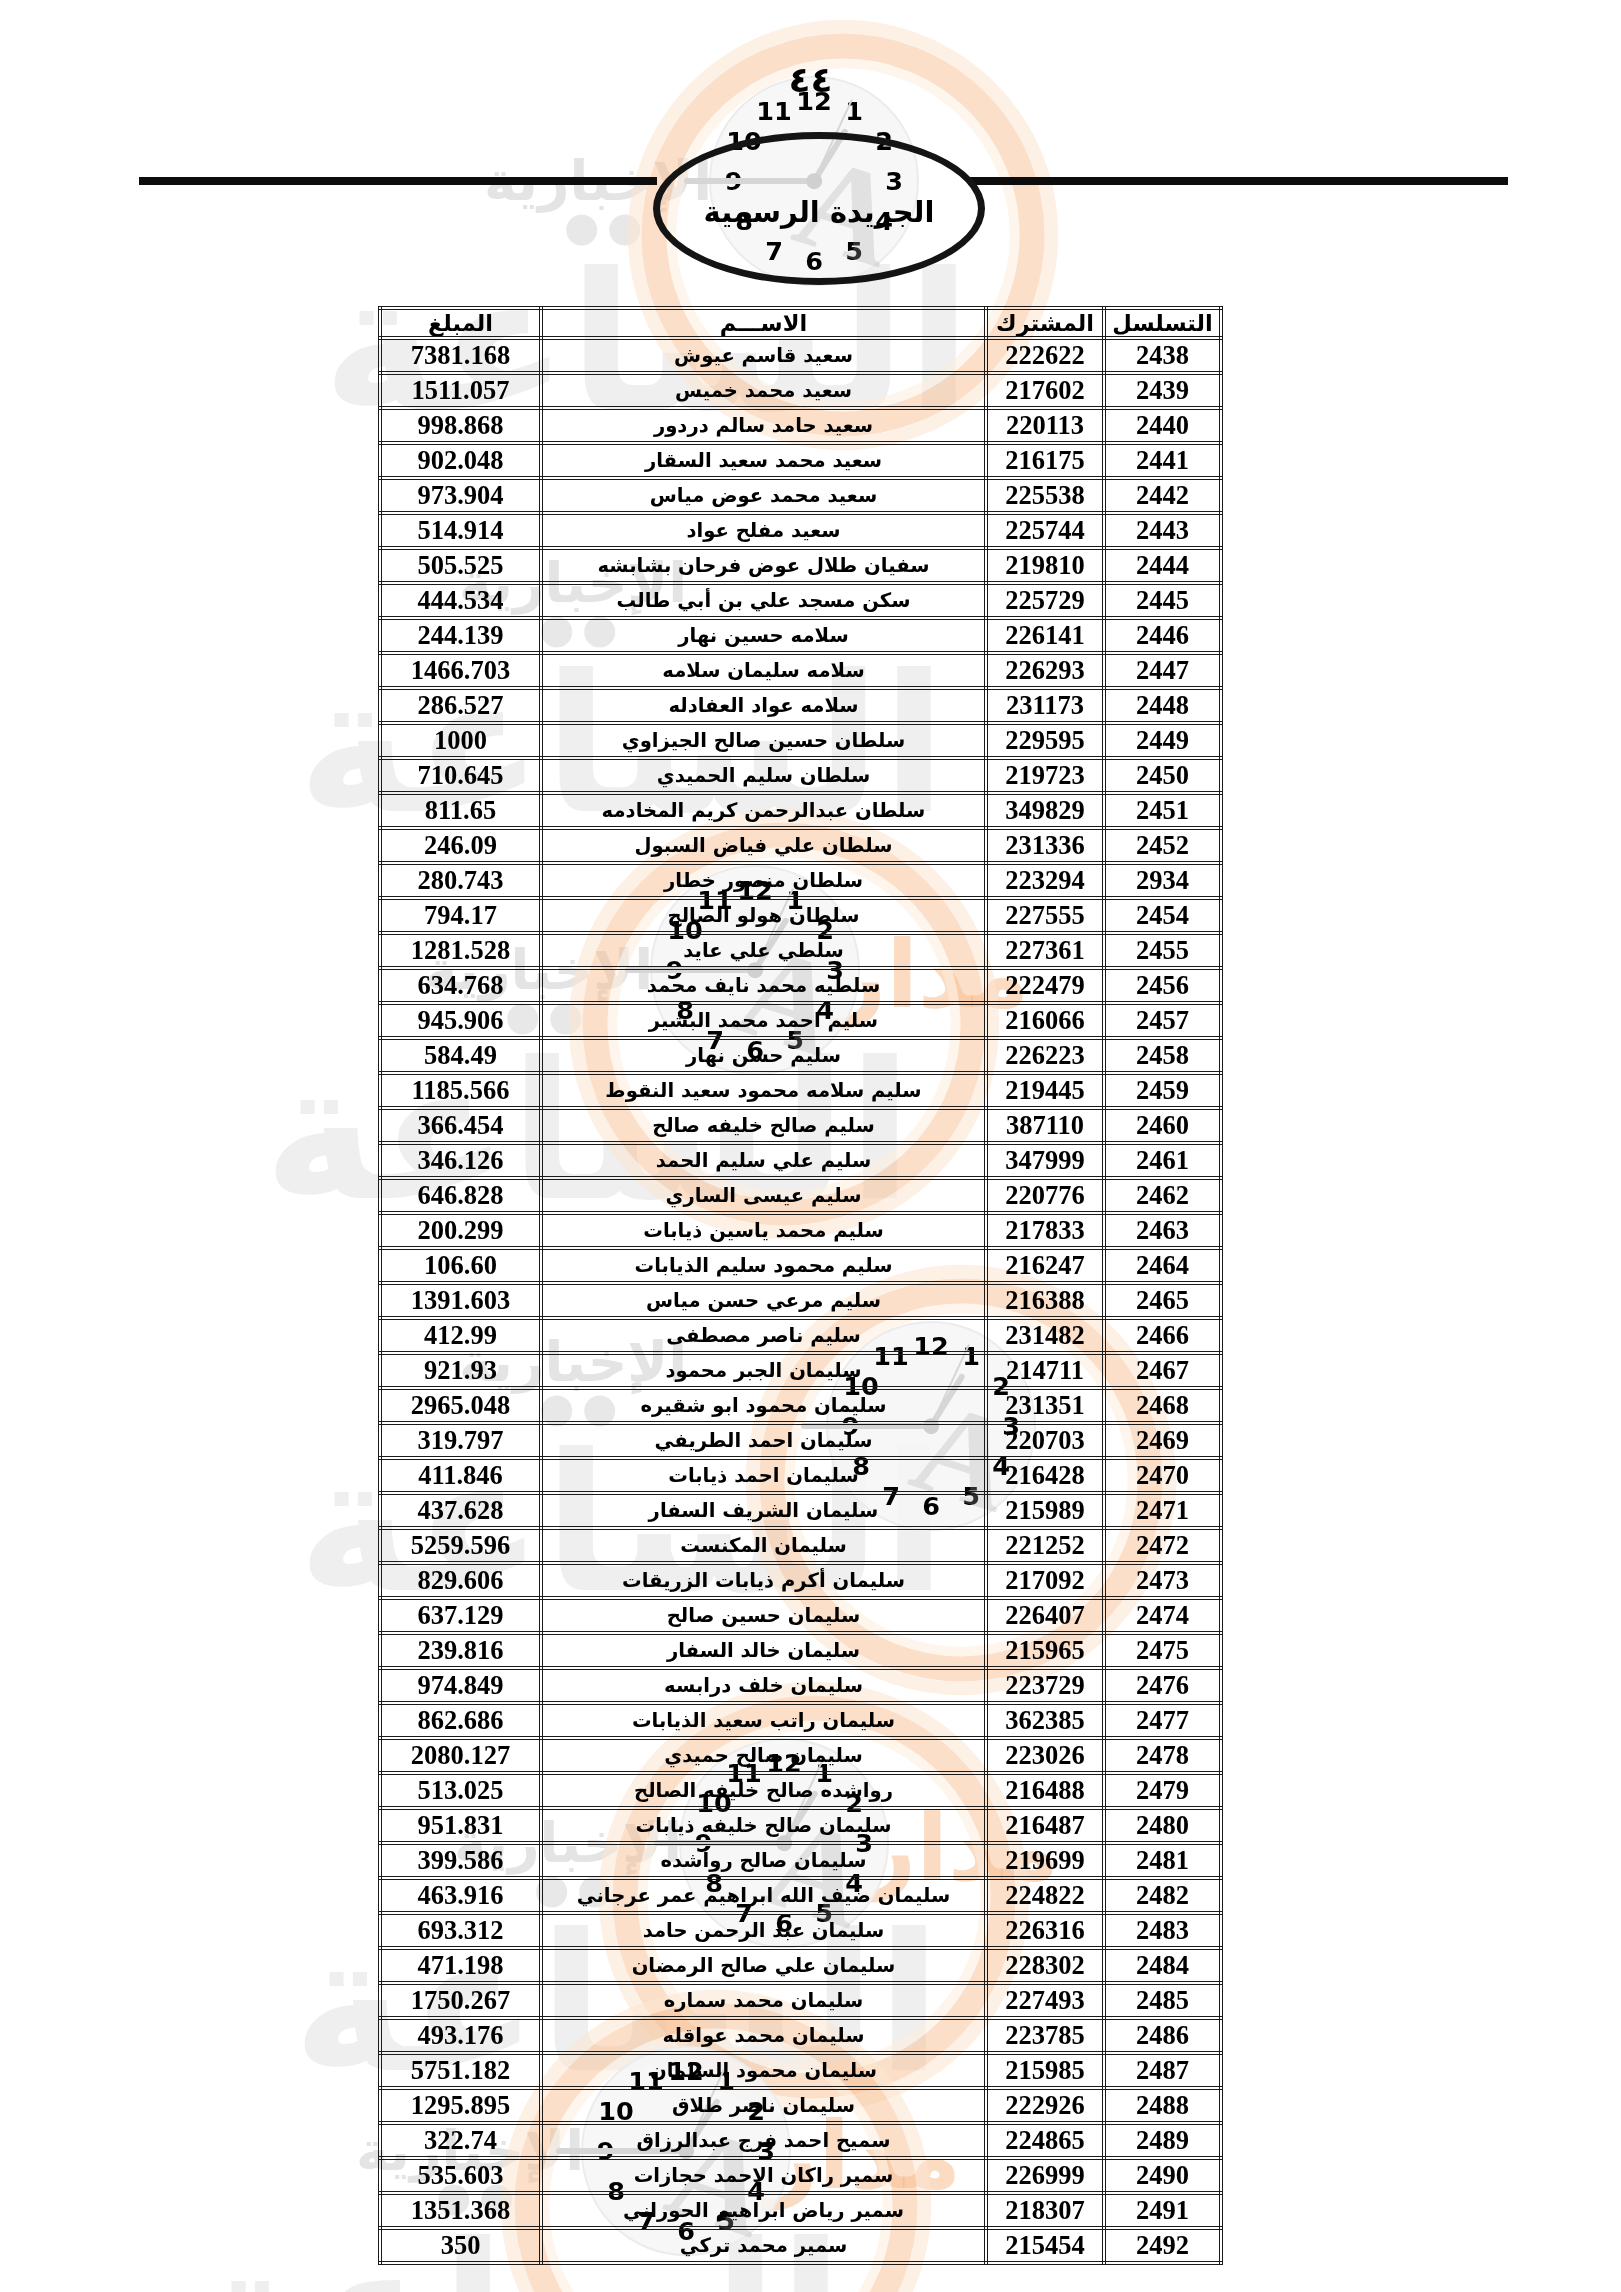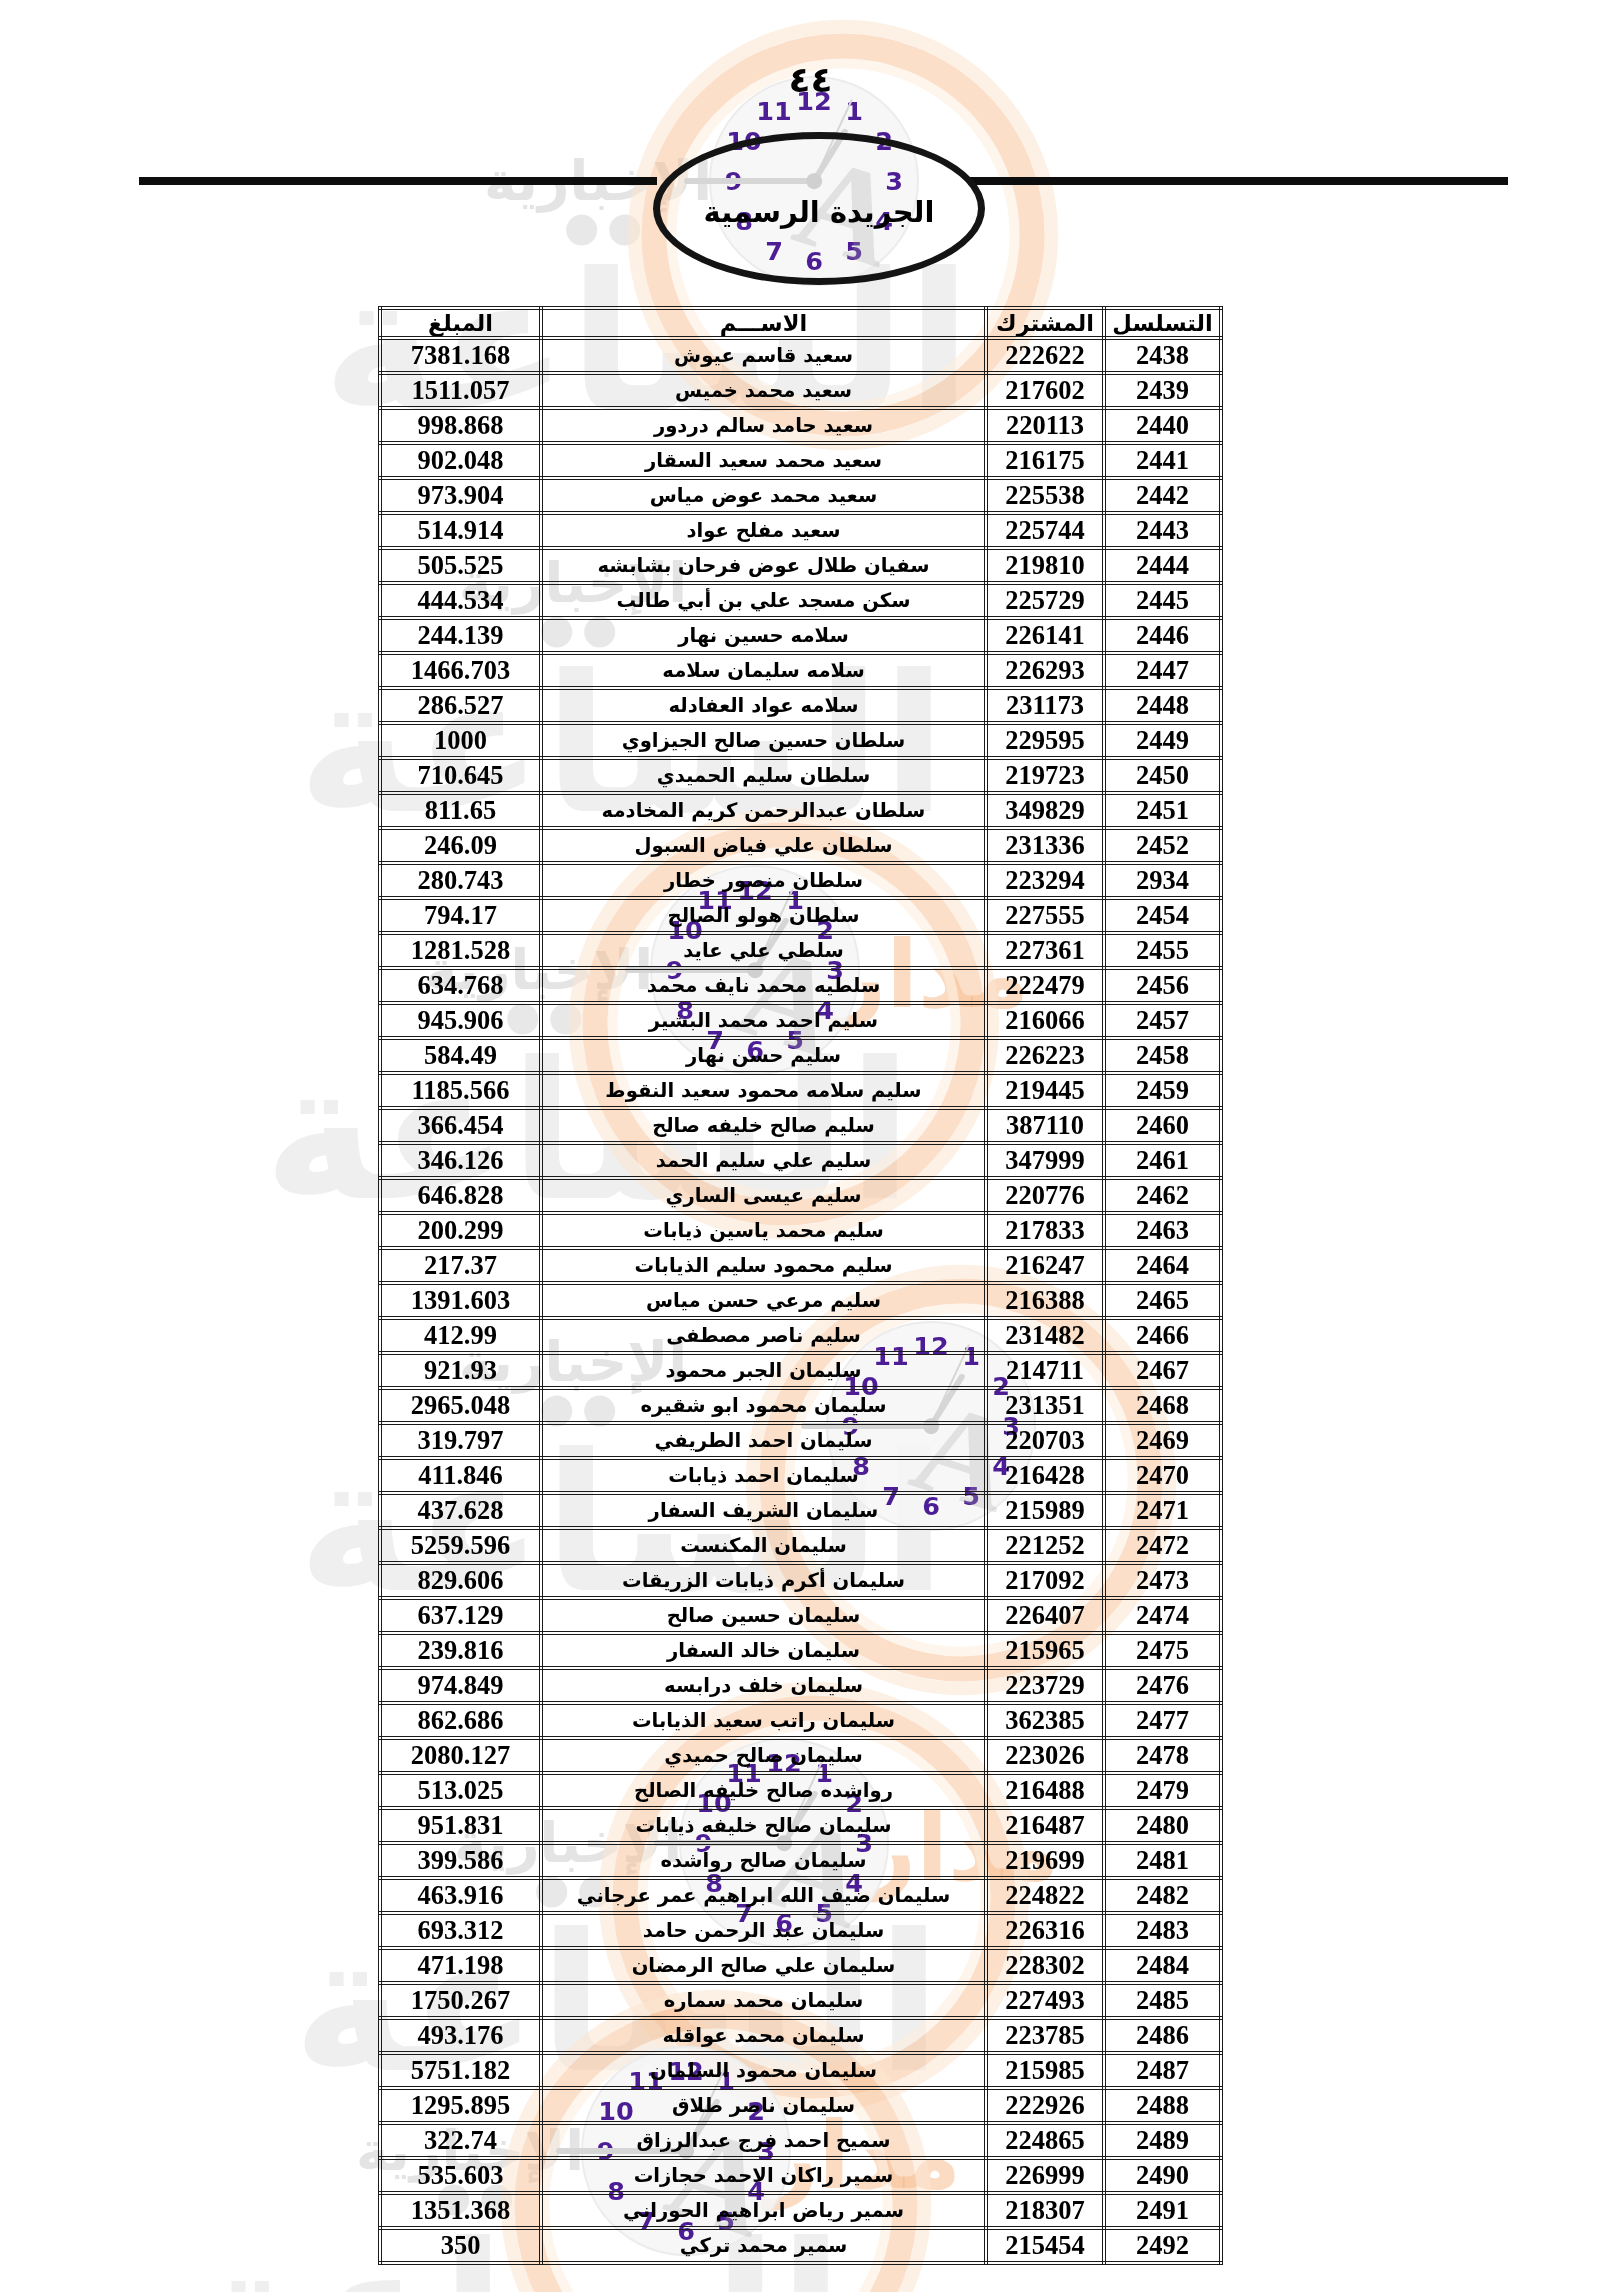--- a/index.html
+++ b/index.html
@@ -10,21 +10,21 @@
   
   #wm{position:absolute;inset:0;z-index:0;pointer-events:none}
   .wm-abs{position:absolute;transform:translate(-50%,-50%);white-space:nowrap}
   .wm-news{font-size:55px;font-weight:bold;color:#e4e4e4}
   .wm-dots span{display:inline-block;width:31px;height:31px;border-radius:50%;background:#e8e8e8;margin:0 5.9px}
   .wm-big{font-size:191px;font-weight:bold;color:#efefef;letter-spacing:-3.9px}
   .wm-brand{font-size:93px;font-weight:bold;color:rgba(244,163,96,0.38)}
   .wm-ring{border-radius:50%;border:25.5px solid rgba(247,189,142,0.48);
            box-shadow:0 0 0 13.7px rgba(252,229,209,0.55), inset 0 0 0 9.8px rgba(253,236,221,0.55)}
   .wm-face{border-radius:50%;background:rgba(246,246,246,0.85);border:2px solid #ececec}
-  .wm-cnum{position:absolute;transform:translate(-50%,-50%);font-size:25.5px;font-weight:bold;color:#4c1d95}
+  .wm-cnum{position:absolute;transform:translate(-50%,-50%);font-size:25.5px;font-weight:bold;color:#000000}
   .wm-hand{position:absolute;background:#d6d6d6;border-radius:2.9px}
   .wm-cdot{position:absolute;width:15.7px;height:15.7px;border-radius:50%;background:#d0d0d0;transform:translate(-50%,-50%)}
   .wm-compass{position:absolute;transform:translate(-50%,-50%) rotate(18deg);
               font-size:132px;font-weight:bold;color:rgba(170,170,170,0.28);font-family:"Liberation Serif",serif}
   
   .pagenum{position:absolute;left:0;right:0;top:59px;text-align:center;
            font-size:36px;font-weight:bold;z-index:1}
   .rule{position:absolute;top:177px;height:7.8px;background:#0d0d0d;z-index:1}
   .rule-left{left:139px;width:518px}
   .rule-right{left:968px;width:540px}
@@ -345,21 +345,21 @@
       <tr>
     <td class="num">2463</td>
     <td class="num">217833</td>
     <td class="name">سليم محمد ياسين ذيابات</td>
     <td class="num">200.299</td>
   </tr>
       <tr>
     <td class="num">2464</td>
     <td class="num">216247</td>
     <td class="name">سليم محمود سليم الذيابات</td>
-    <td class="num">217.37</td>
+    <td class="num">106.60</td>
   </tr>
       <tr>
     <td class="num">2465</td>
     <td class="num">216388</td>
     <td class="name">سليم مرعي حسن مياس</td>
     <td class="num">1391.603</td>
   </tr>
       <tr>
     <td class="num">2466</td>
     <td class="num">231482</td>

